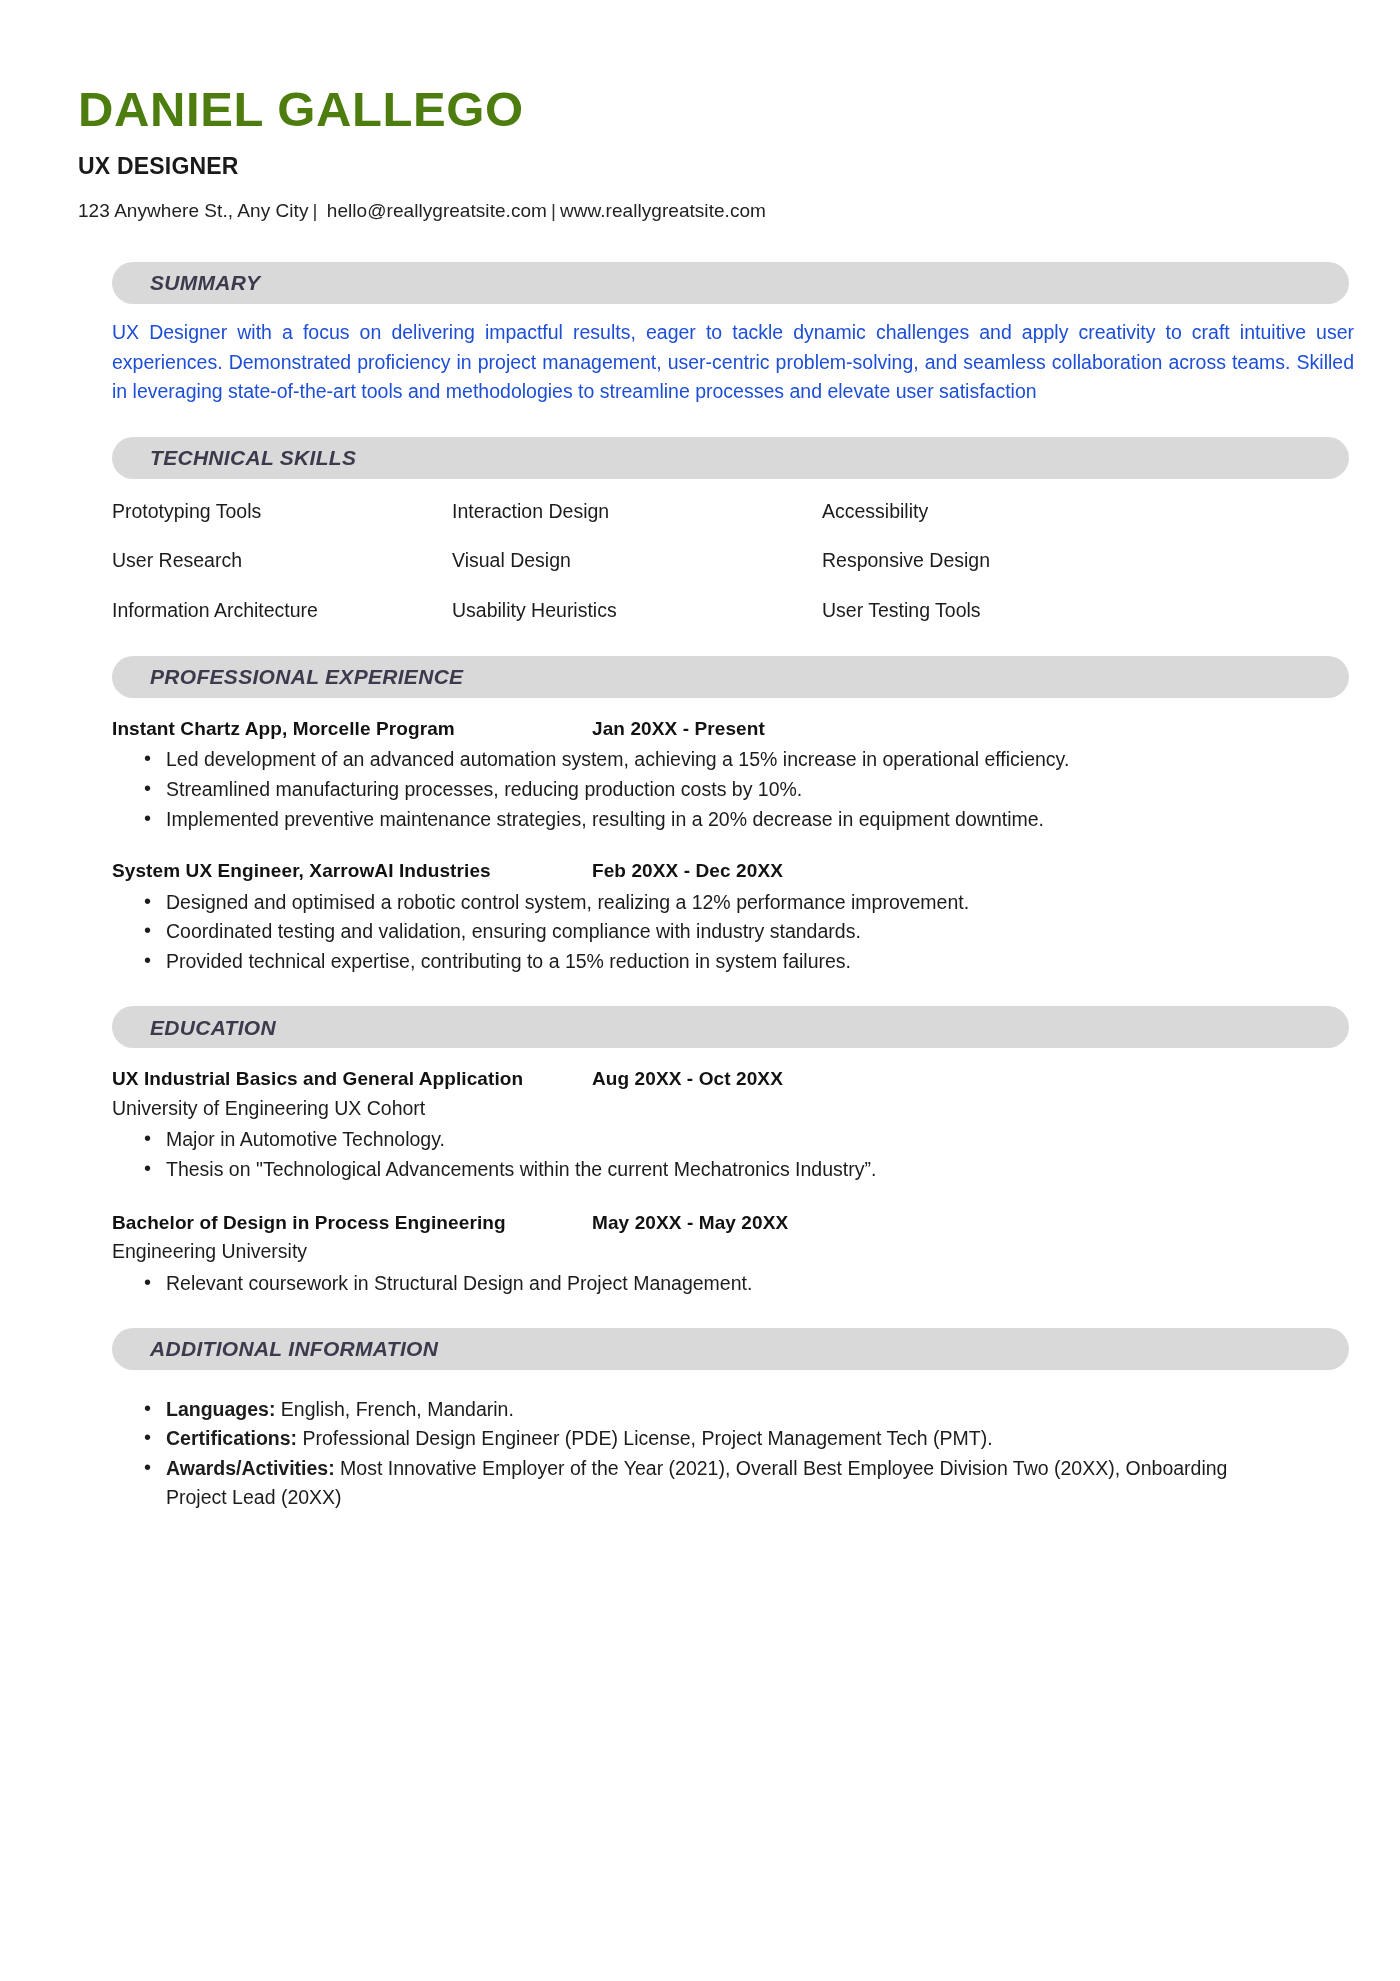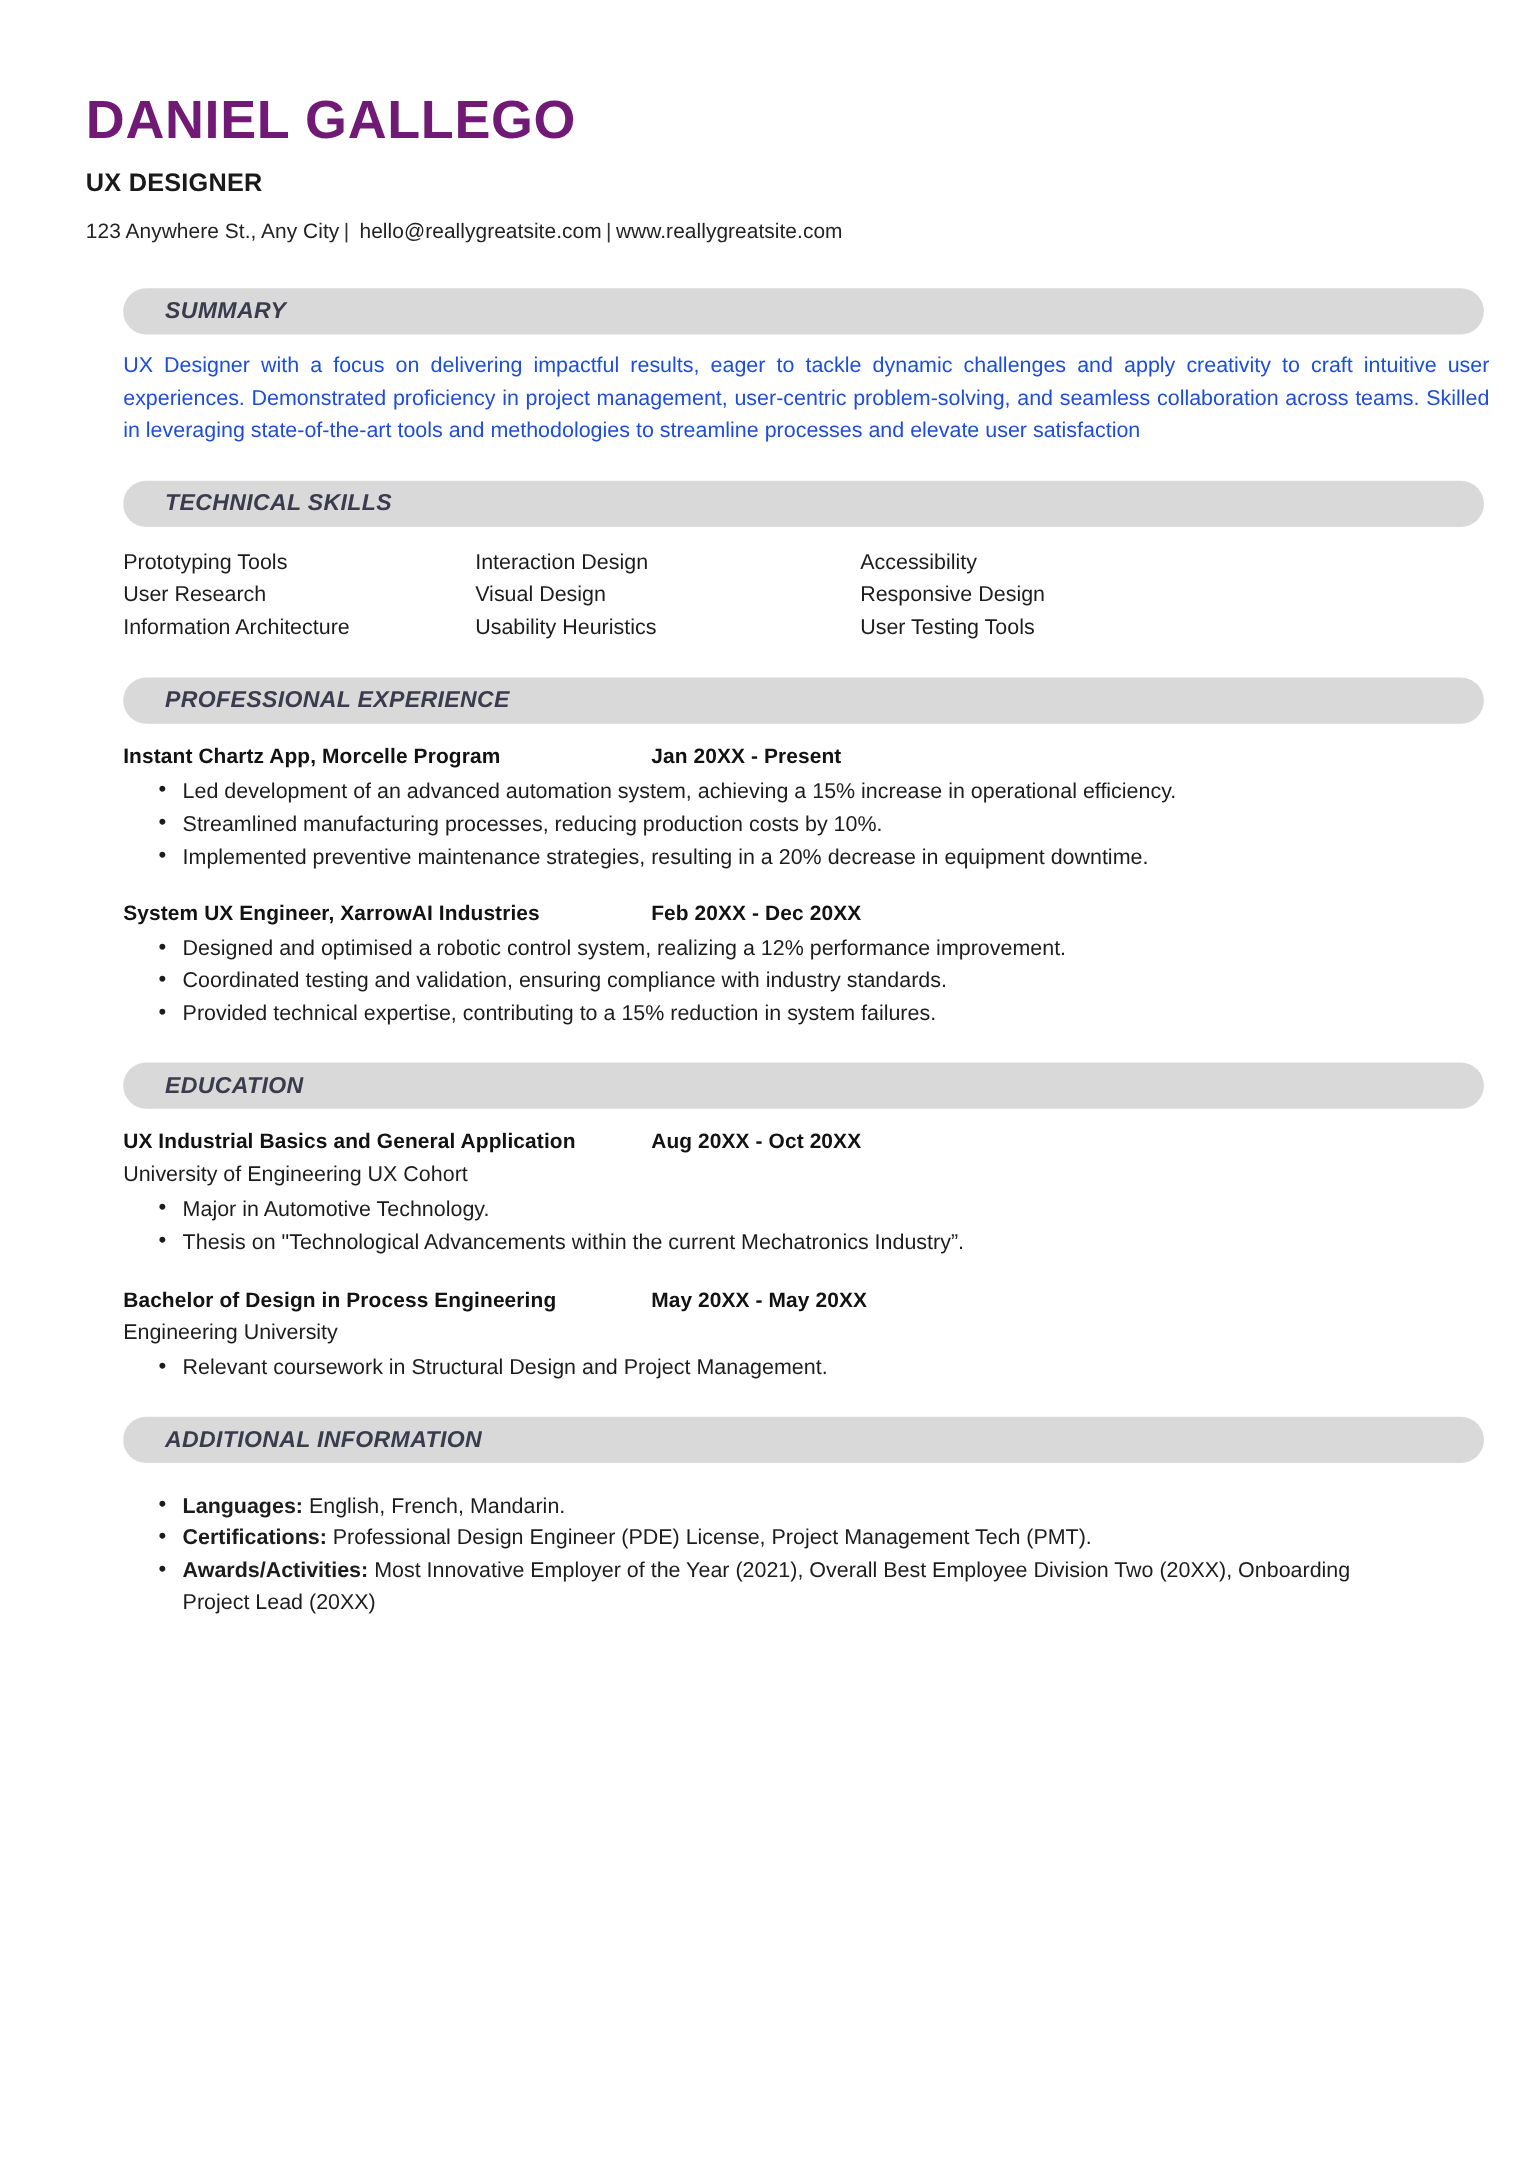--- a/index.html
+++ b/index.html
@@ -21,21 +21,21 @@
     background: #ffffff;
     padding: 84px 78px 60px 78px;
     position: relative;
   }
 
   
   .name {
     font-size: 49px;
     font-weight: 700;
     letter-spacing: 0.6px;
-    color: #701a75;
+    color: #4d7c0f;
     line-height: 1.06;
     margin: 0 0 18px 0;
   }
 
   .role {
     font-size: 23px;
     font-weight: 700;
     letter-spacing: 0.2px;
     color: #1a1a1a;
     line-height: 1.1;
@@ -85,20 +85,21 @@
   }
 
   
   .skills-grid {
     display: grid;
     grid-template-columns: 320px 350px auto;
     column-gap: 0px;
     row-gap: 0px;
     width: 1242px;
     padding-top: 4px;
+    gap: 20px;
   }
   .skill-item {
     font-size: 19.5px;
     line-height: 1.42;
     color: #1c1c1c;
     padding: 1px 0;
   }
 
   
   .entry { margin-bottom: 6px; }

